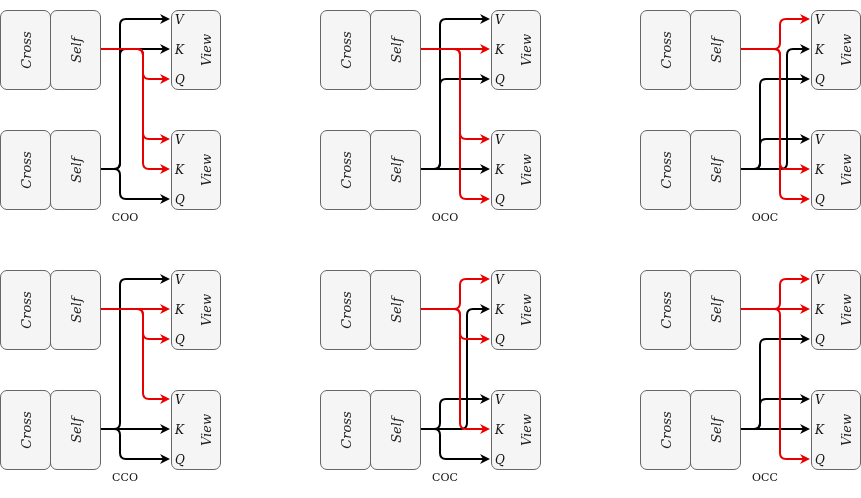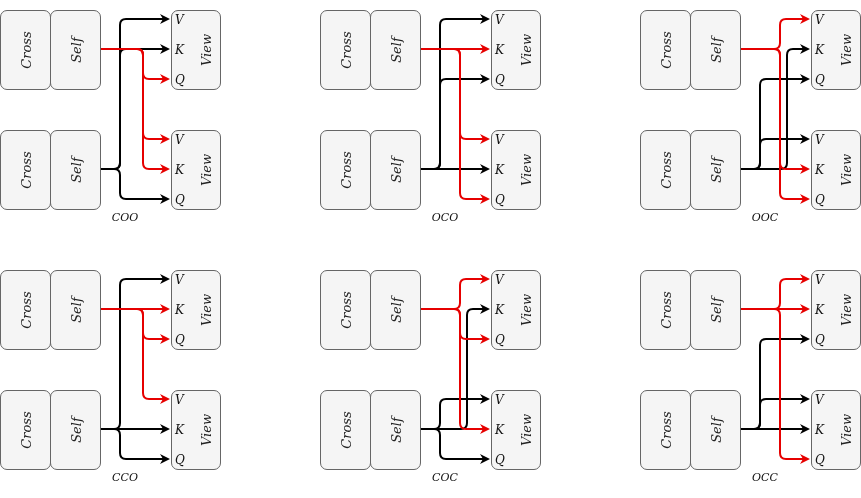--- a/index.html
+++ b/index.html
@@ -19,21 +19,21 @@
     font-size: 13px; color: #222; white-space: nowrap;
   }
   .view .vlabel { left: 34px; }
   .port {
     position: absolute; left: 3px;
     font-family: "DejaVu Serif", serif; font-style: italic;
     font-size: 12px; color: #111; line-height: 12px;
   }
   .caption {
     position: absolute; top: 211px; left: 95px; width: 60px; text-align: center;
-    font-family: "DejaVu Serif", serif; font-style: italic; font-size: 11px; color: #111;
+    font-family: "DejaVu Serif", serif; font-size: 11px; color: #111;
   }
   svg.wires { position: absolute; left: 0; top: 0; overflow: visible; }
 </style>
 </head>
 <body>
 
 <div id="diagram">
     <div class="panel" style="left: 0px; top: 0px;">
     <div class="box cross" style="top:10px">
         <span class="vlabel">Cross</span>

